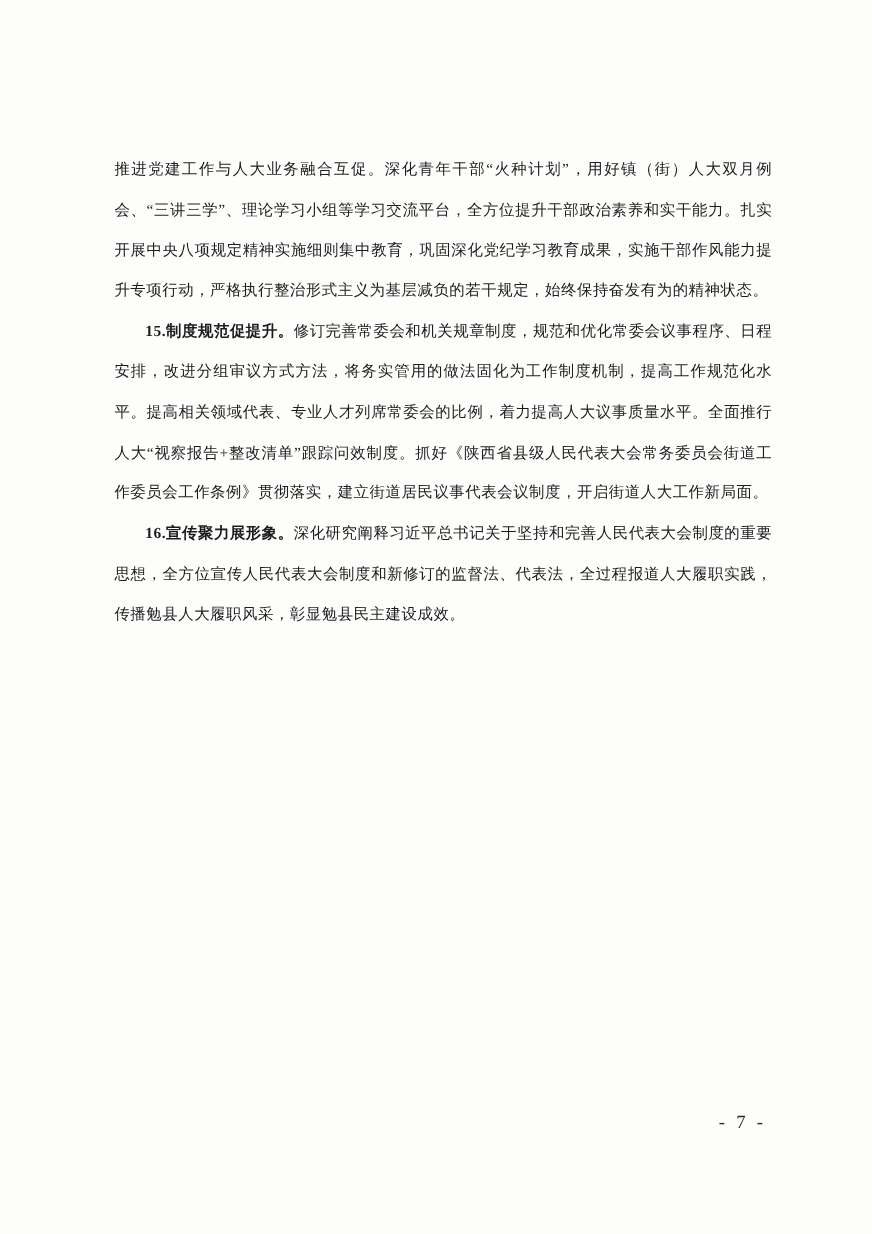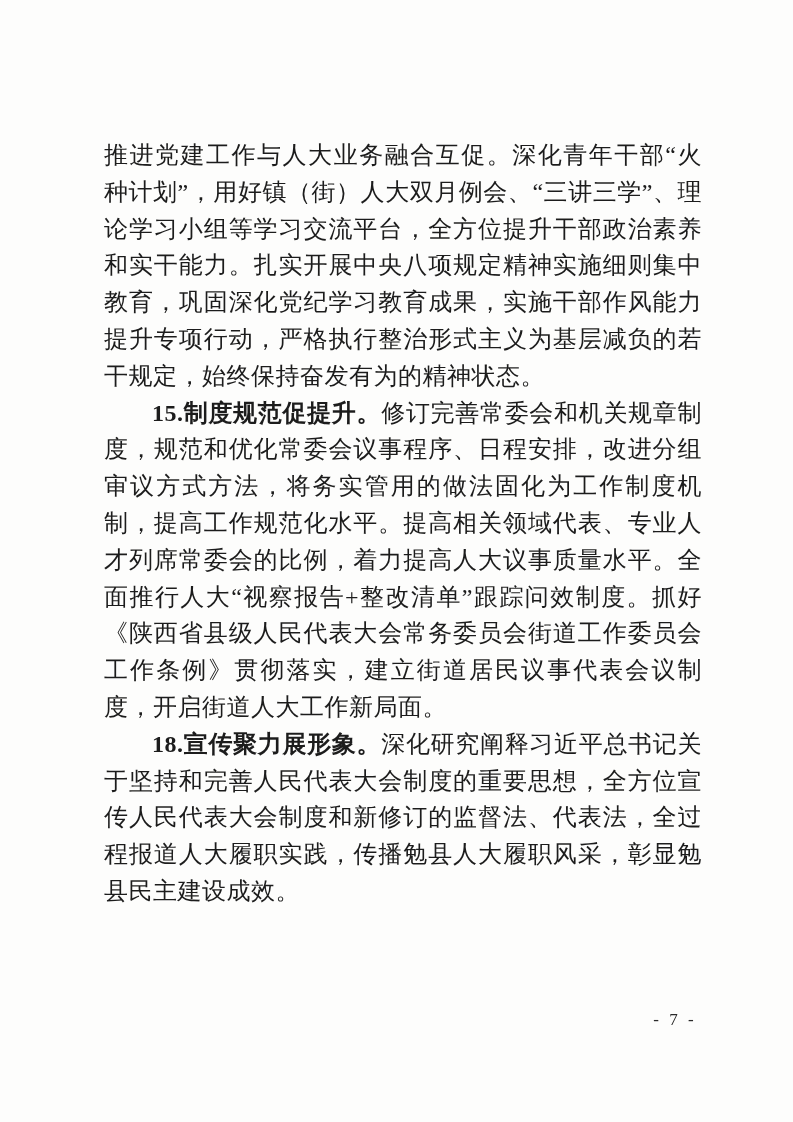--- a/index.html
+++ b/index.html
@@ -18,21 +18,21 @@
     color: #1c1c1c;
   }
   .content {
     position: absolute;
     left: 104px;
     top: 137px;
     width: 598px;
   }
   .content p {
     margin: 0;
-    font-size: 24px;
+    font-size: 14px;
     line-height: 36.8px;
     text-align: justify;
     text-justify: inter-ideograph;
     letter-spacing: 0.5px;
   }
   .content p.indent {
     text-indent: 2em;
   }
   .content p strong {
     font-weight: bold;
@@ -51,16 +51,16 @@
     font-family: "Liberation Serif", "DejaVu Serif", serif;
   }
 </style>
 </head>
 <body>
 
 <div class="page">
   <div class="content">
       <p class=""><span>推进党建工作与人大业务融合互促。深化青年干部“火种计划”，用好镇（街）人大双月例会、“三讲三学”、理论学习小组等学习交流平台，全方位提升干部政治素养和实干能力。扎实开展中央八项规定精神实施细则集中教育，巩固深化党纪学习教育成果，实施干部作风能力提升专项行动，严格执行整治形式主义为基层减负的若干规定，始终保持奋发有为的精神状态。</span></p>
       <p class="indent"><strong>15.制度规范促提升。</strong><span>修订完善常委会和机关规章制度，规范和优化常委会议事程序、日程安排，改进分组审议方式方法，将务实管用的做法固化为工作制度机制，提高工作规范化水平。提高相关领域代表、专业人才列席常委会的比例，着力提高人大议事质量水平。全面推行人大“视察报告+整改清单”跟踪问效制度。抓好《陕西省县级人民代表大会常务委员会街道工作委员会工作条例》贯彻落实，建立街道居民议事代表会议制度，开启街道人大工作新局面。</span></p>
-      <p class="indent"><strong>18.宣传聚力展形象。</strong><span>深化研究阐释习近平总书记关于坚持和完善人民代表大会制度的重要思想，全方位宣传人民代表大会制度和新修订的监督法、代表法，全过程报道人大履职实践，传播勉县人大履职风采，彰显勉县民主建设成效。</span></p>
+      <p class="indent"><strong>16.宣传聚力展形象。</strong><span>深化研究阐释习近平总书记关于坚持和完善人民代表大会制度的重要思想，全方位宣传人民代表大会制度和新修订的监督法、代表法，全过程报道人大履职实践，传播勉县人大履职风采，彰显勉县民主建设成效。</span></p>
     </div>
   <div class="footer">- 7 -</div>
 </div>
 
 </body></html>

